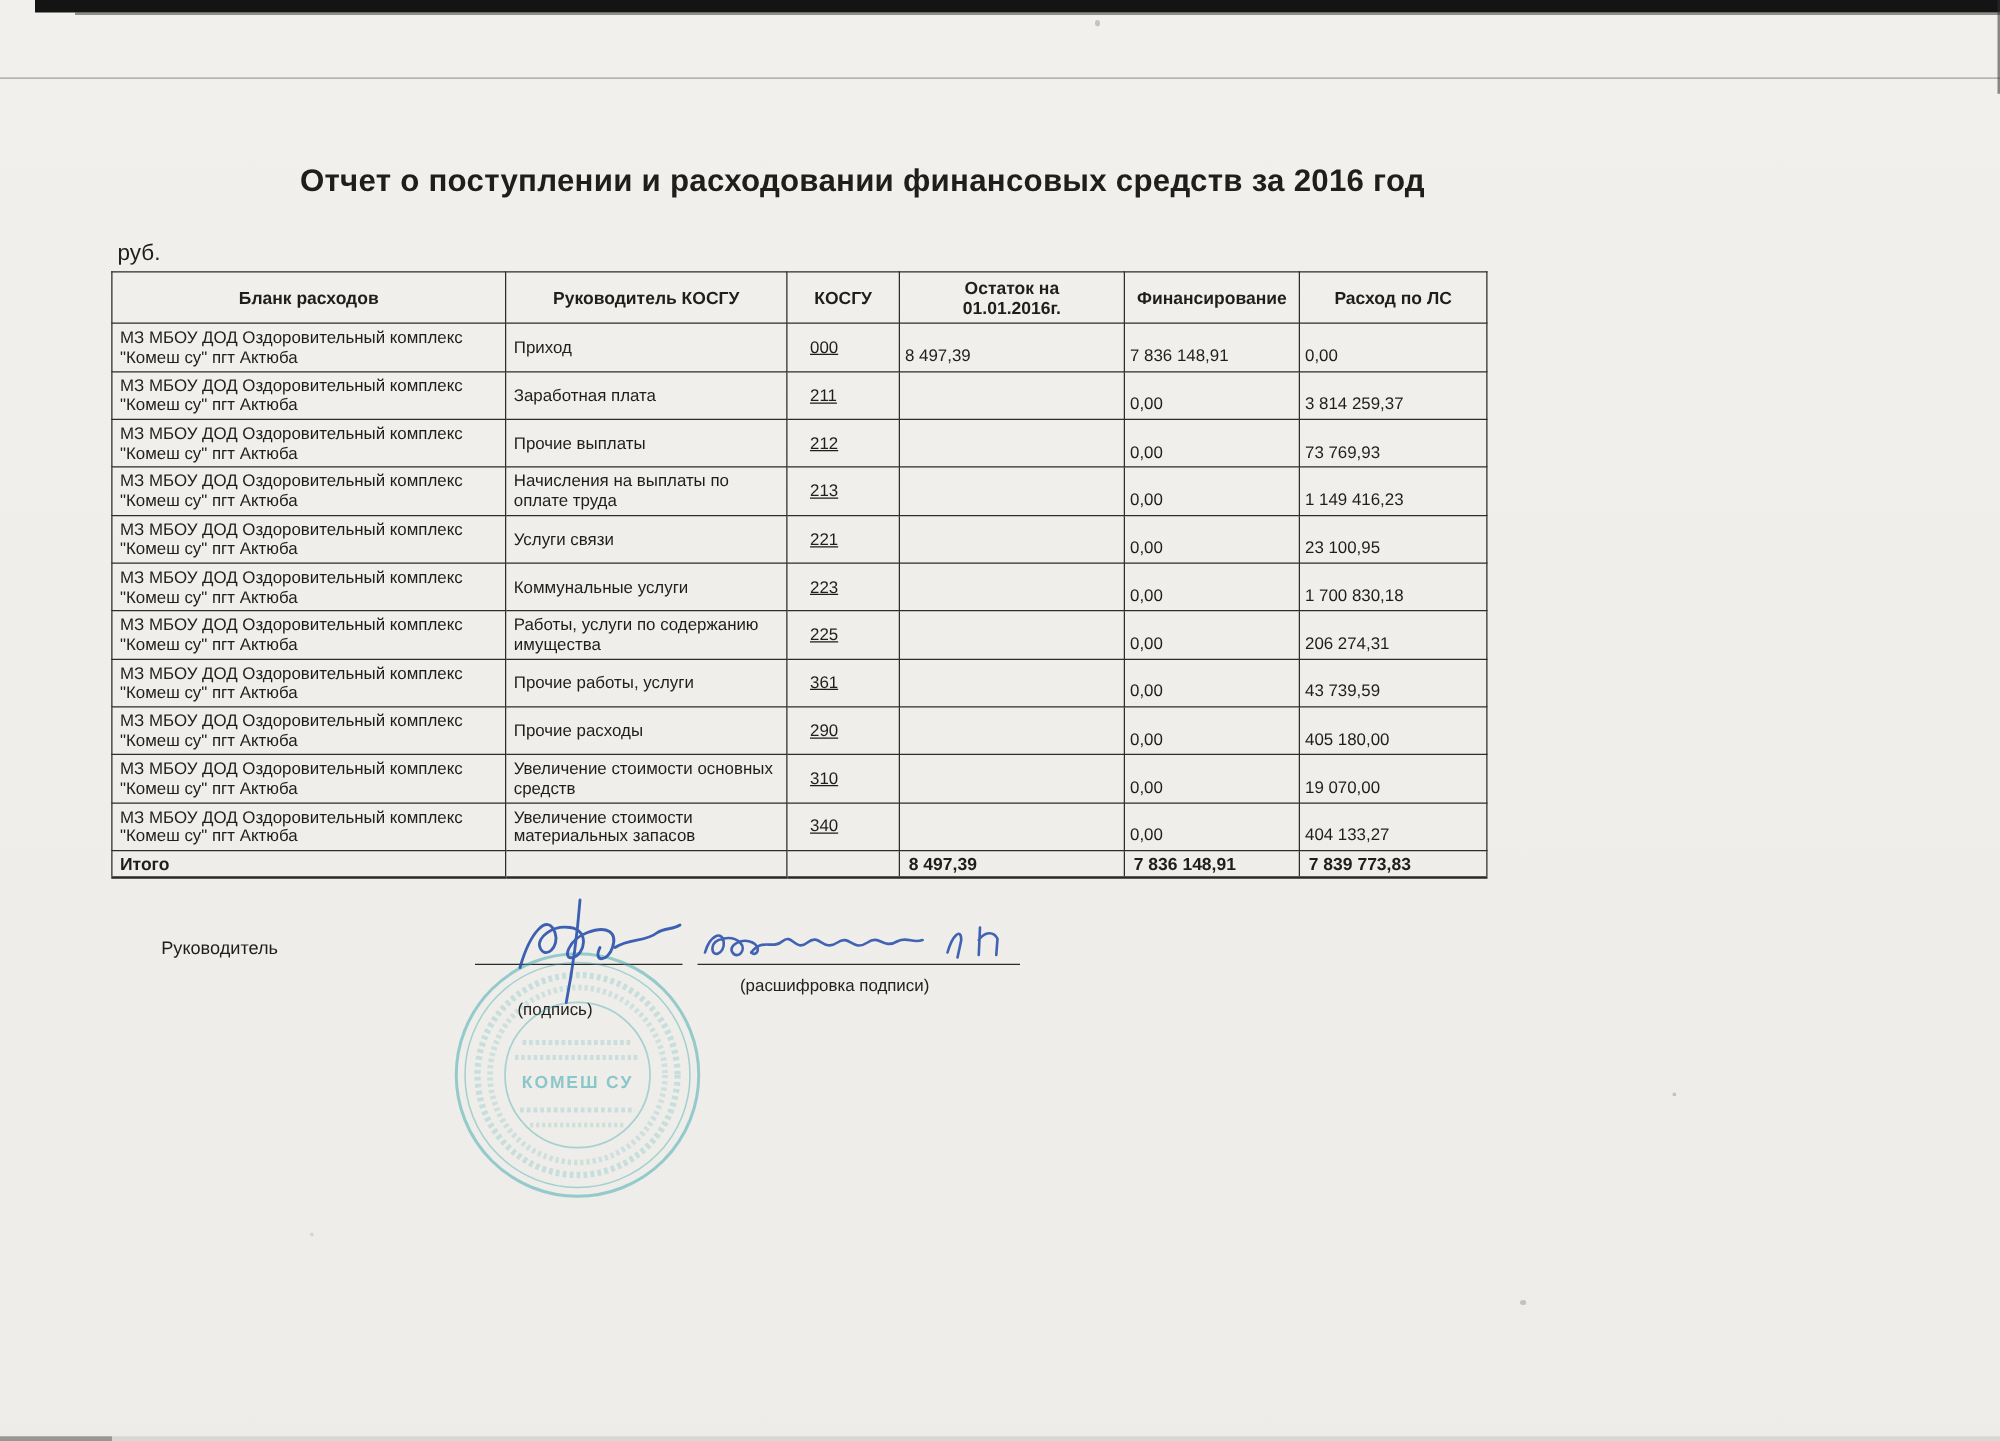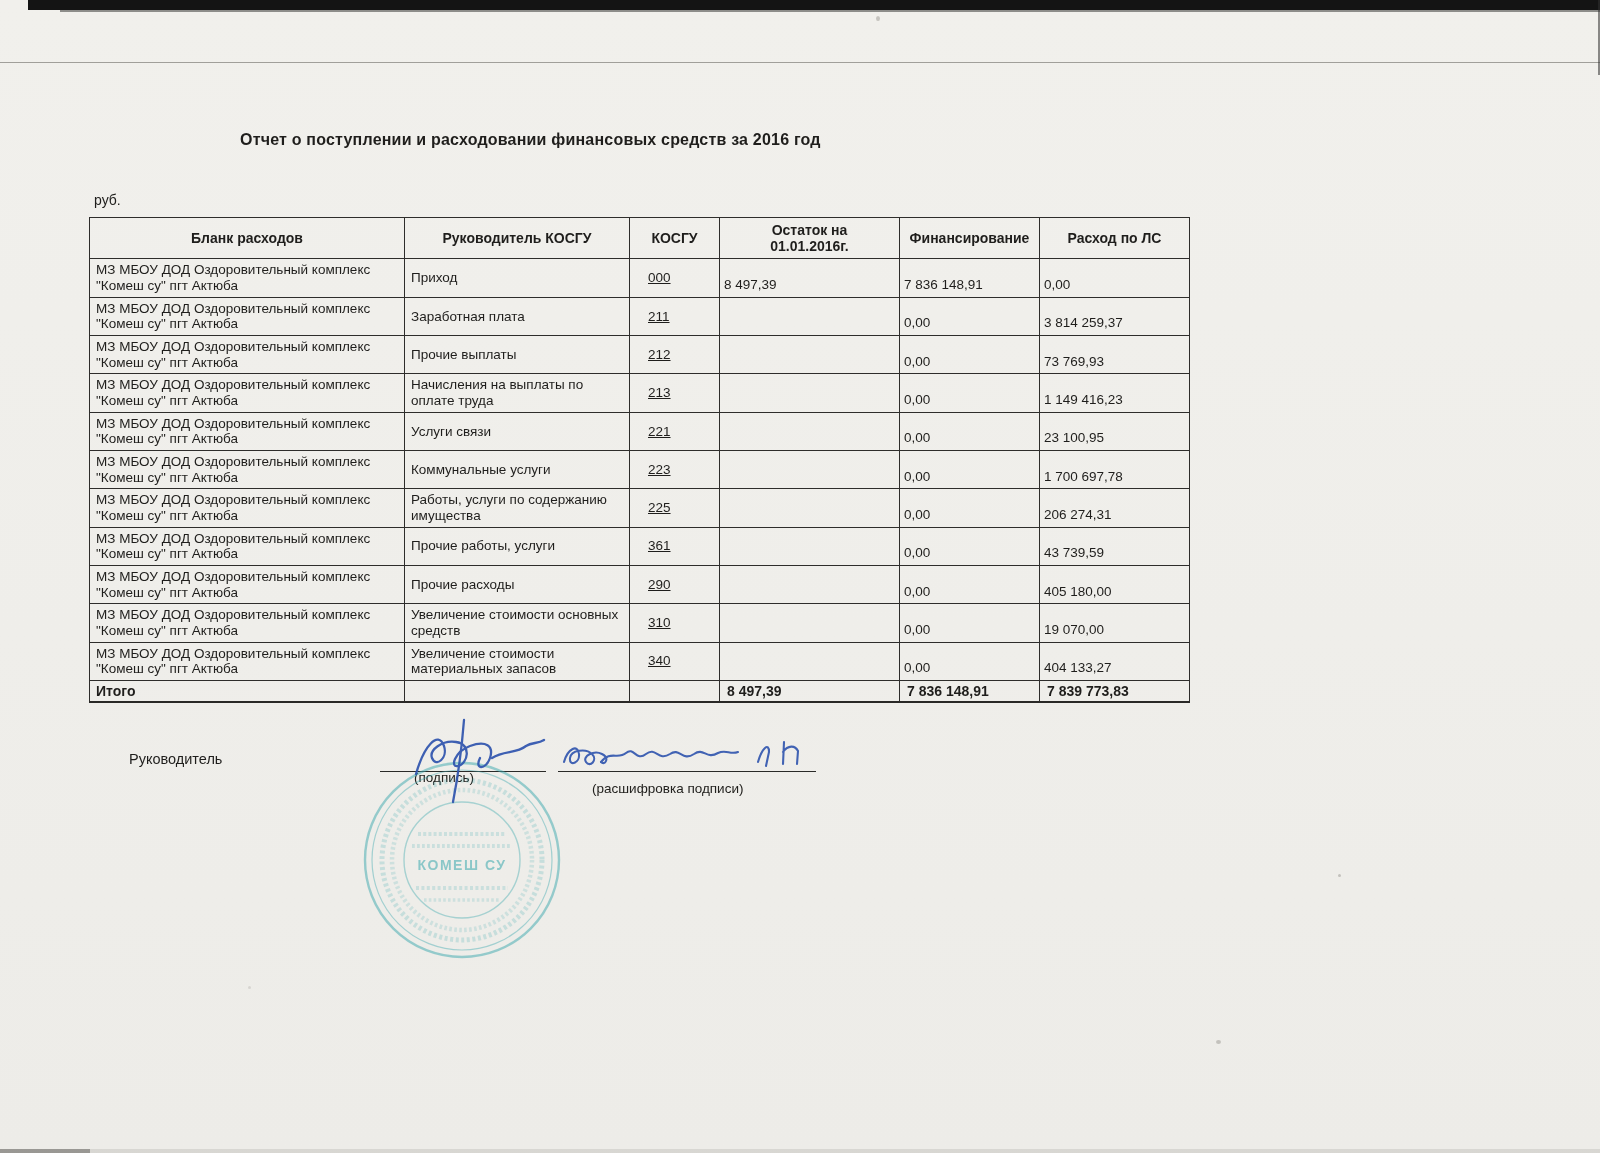--- a/index.html
+++ b/index.html
@@ -15,23 +15,23 @@
   .top-bar { position: absolute; left: 28px; top: 0; right: 0; height: 10px; background: #141414; }
   .top-bar2 { position: absolute; left: 60px; top: 10px; right: 0; height: 2px; background: rgba(20,20,20,.45); }
   .scan-line { position: absolute; left: 0; top: 62px; width: 100%; height: 1px; background: rgba(95,92,88,.55); }
   .right-edge { position: absolute; right: 0; top: 0; width: 2px; height: 75px; background: rgba(50,50,50,.55); }
   .bottom-edge { position: absolute; left: 0; bottom: 0; width: 100%; height: 4px;
     background: linear-gradient(90deg, rgba(70,68,64,.5) 0 90px, rgba(120,118,112,.18) 90px 100%); }
   .speck { position: absolute; border-radius: 50%; background: #55524c; opacity: .28; }
 
   .title {
     position: absolute; left: 240px; top: 131px;
-    font-size: 16px; font-weight: bold; letter-spacing: .2px;
-  }
-  .rub-label { position: absolute; left: 94px; top: 192px; font-size: 14px; }
+    font-size: 25px; font-weight: bold; letter-spacing: .2px;
+  }
+  .rub-label { position: absolute; left: 94px; top: 192px; font-size: 18px; }
 
   table.report {
     position: absolute; left: 89px; top: 217px; width: 1100px;
     border-collapse: collapse; table-layout: fixed;
   }
   table.report th, table.report td {
     border: 1px solid #2e2d2b;
     font-size: 13.5px; line-height: 1.16;
   }
   table.report th {
@@ -44,21 +44,21 @@
   td.c-num  { text-align: left; vertical-align: bottom; padding: 3px 7px 4px 4px; font-size: 14px; }
   tr.total-row td { font-weight: bold; font-size: 14px; padding: 2px 7px; border-bottom: 2px solid #2a2927; }
   tr.total-row td.c-org { padding-left: 6px; margin-top: 20px; }
 
   .footer-role { position: absolute; left: 85px; top: 751px; font-size: 14.5px; margin-left: 44px; }
 
   .sig-line { position: absolute; border-bottom: 1.6px solid #2a2a28; height: 1px; }
   .sig-line-1 { left: 380px; top: 771px; width: 166px; }
   .sig-line-2 { left: 558px; top: 771px; width: 258px; }
   .sig-caption { position: absolute; font-size: 13.5px; color: #23221f; }
-  .cap-1 { left: 414px; top: 770px; }
+  .cap-1 { left: 414px; top: 800px; }
   .cap-2 { left: 592px; top: 781px; }
 
   .sig-svg { position: absolute; z-index: 3; }
   .sig-1 { left: 398px; top: 712px; }
   .sig-2 { left: 552px; top: 722px; }
 
   .stamp { position: absolute; left: 352px; top: 750px; z-index: 2; filter: blur(.45px); }
 </style>
 </head>
 <body>
@@ -136,21 +136,21 @@
         <td class="c-num"></td>
         <td class="c-num">0,00</td>
         <td class="c-num">23 100,95</td>
       </tr>
       <tr>
         <td class="c-org">МЗ МБОУ ДОД Оздоровительный комплекс "Комеш су" пгт Актюба</td>
         <td class="c-name">Коммунальные услуги</td>
         <td class="c-code">223</td>
         <td class="c-num"></td>
         <td class="c-num">0,00</td>
-        <td class="c-num">1 700 697,78</td>
+        <td class="c-num">1 700 830,18</td>
       </tr>
       <tr>
         <td class="c-org">МЗ МБОУ ДОД Оздоровительный комплекс "Комеш су" пгт Актюба</td>
         <td class="c-name">Работы, услуги по содержанию имущества</td>
         <td class="c-code">225</td>
         <td class="c-num"></td>
         <td class="c-num">0,00</td>
         <td class="c-num">206 274,31</td>
       </tr>
       <tr>

